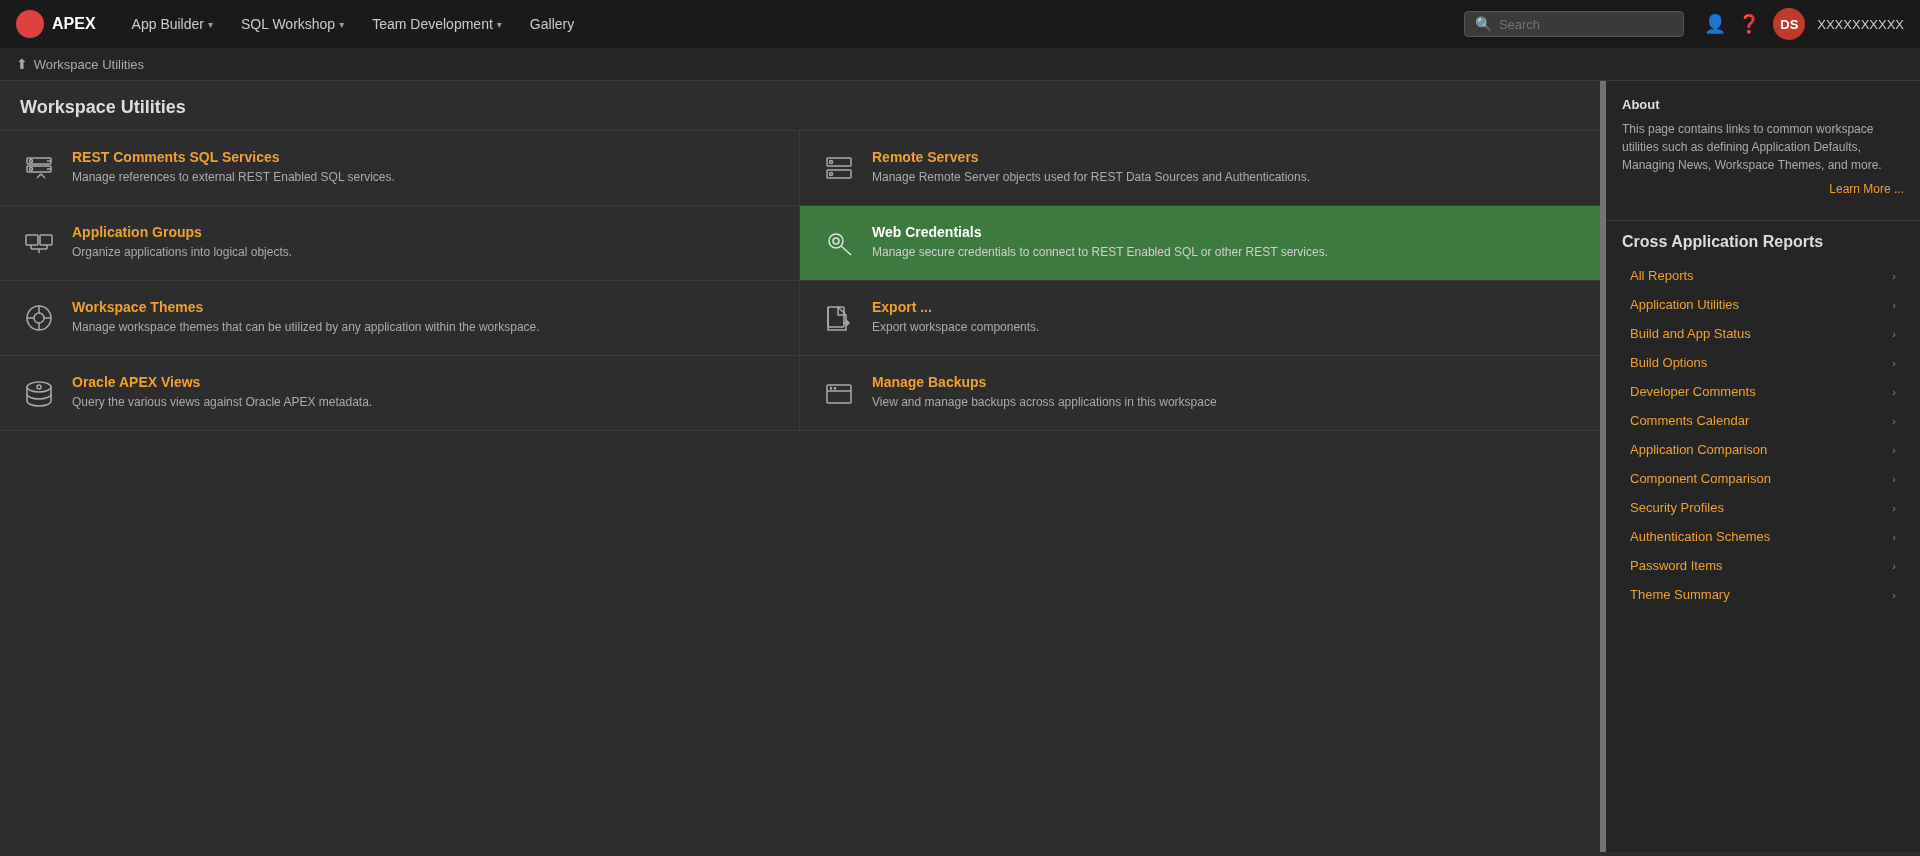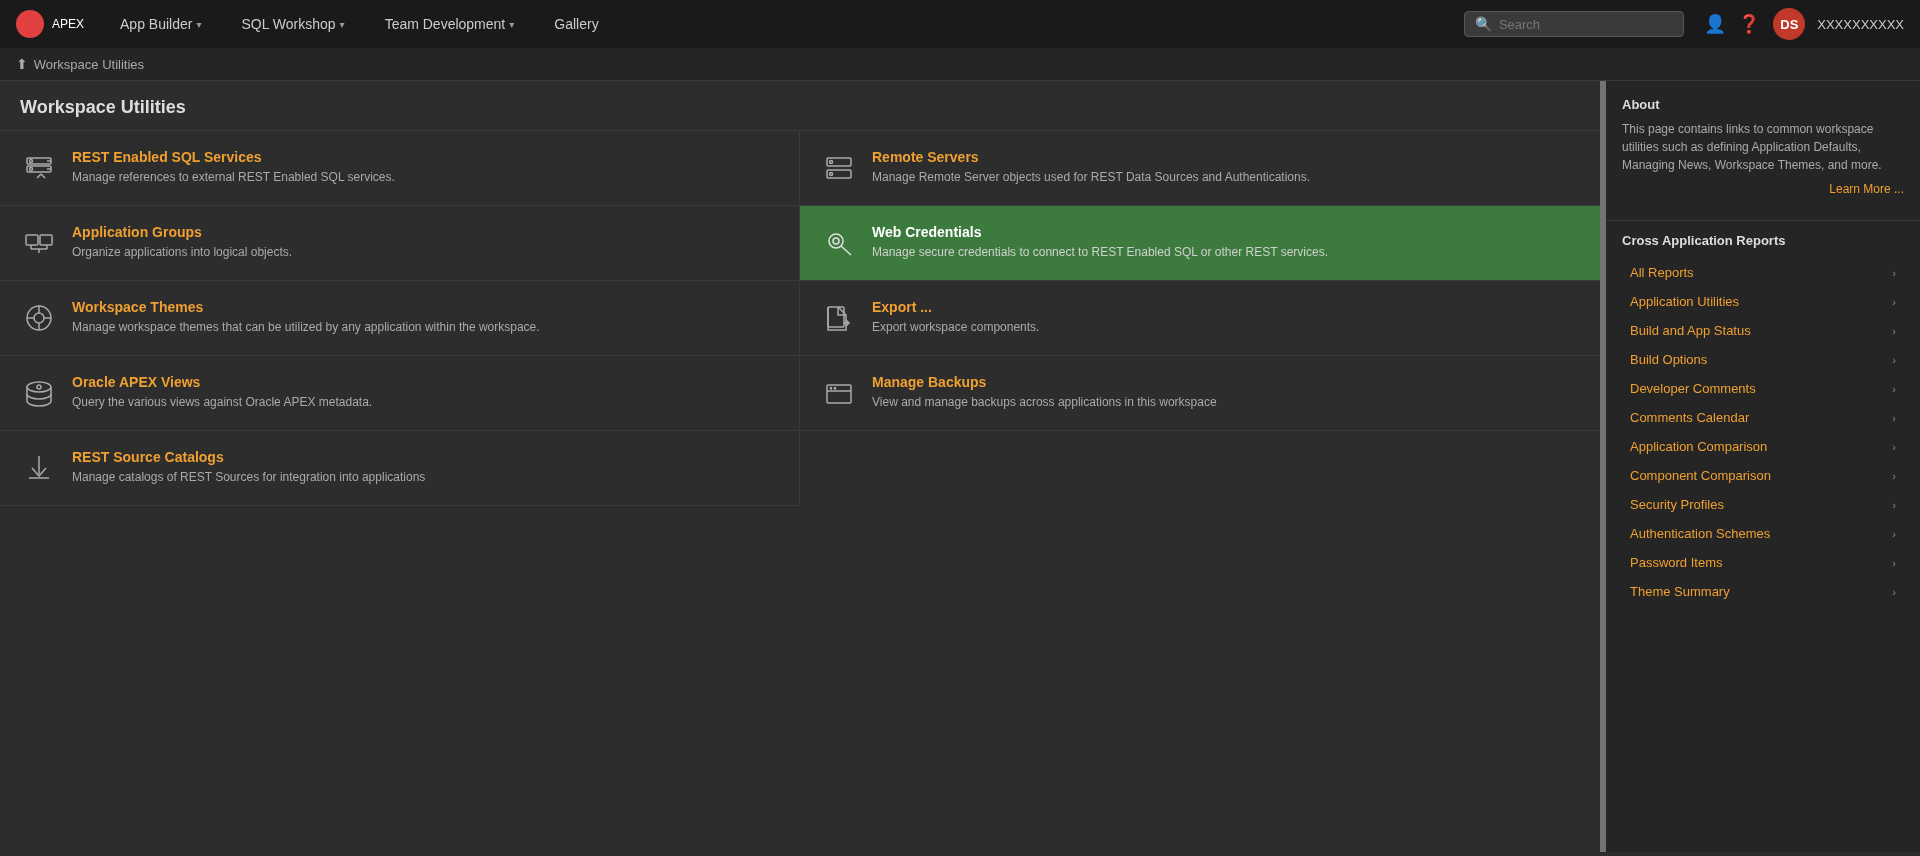--- a/index.html
+++ b/index.html
@@ -22,27 +22,27 @@
       gap: 8px;
     }
     .apex-logo-circle {
       width: 28px; height: 28px;
       background: #e04040;
       border-radius: 50%;
       flex-shrink: 0;
     }
     .apex-logo-text {
       color: #fff;
-      font-weight: 400;
-      font-size: 12px;
+      font-weight: 700;
+      font-size: 16px;
       margin-right: 16px;
     }
     .nav-menu {
       display: flex;
-      gap: 16px;
+      gap: 4px;
       flex: 1;
     }
     .nav-item {
       display: flex;
       align-items: center;
       gap: 4px;
       color: #ccc;
       font-size: 14px;
       padding: 6px 12px;
       border-radius: 4px;
@@ -211,21 +211,21 @@
       display: block;
       text-align: right;
     }
     .panel-divider {
       border: none;
       border-top: 1px solid #3a3a3a;
       margin: 8px 0 12px;
     }
     .cross-app-title {
       color: #ddd;
-      font-size: 13px;
+      font-size: 16px;
       font-weight: 700;
       padding: 0 16px 10px;
     }
     .report-item {
       display: flex;
       align-items: center;
       justify-content: space-between;
       padding: 7px 24px;
       cursor: pointer;
       font-size: 13px;
@@ -290,21 +290,21 @@
             <svg viewBox="0 0 32 32">
               <rect x="4" y="6" width="24" height="6" rx="1"></rect>
               <rect x="4" y="14" width="24" height="6" rx="1"></rect>
               <circle cx="8" cy="9" r="1.5"></circle>
               <circle cx="8" cy="17" r="1.5"></circle>
               <path d="M14 26 L18 22 M22 26 L18 22"></path>
               <path d="M24 9 L28 9 M24 17 L28 17"></path>
             </svg>
           </div>
           <div class="utility-text">
-            <h3>REST Enabled SQL Services</h3>
+            <h3>REST Comments SQL Services</h3>
             <p>Manage references to external REST Enabled SQL services.</p>
           </div>
         </div>
 
         <div class="utility-item">
           <div class="utility-icon">
             <svg viewBox="0 0 32 32">
               <rect x="3" y="8" width="12" height="10" rx="1"></rect>
               <rect x="17" y="8" width="12" height="10" rx="1"></rect>
               <path d="M8 18 L8 22 M24 18 L24 22 M8 22 L24 22 M16 22 L16 26"></path>
@@ -341,32 +341,20 @@
               <path d="M4 17 L4 24 C4 26.76 9.37 29 16 29 C22.63 29 28 26.76 28 24 L28 17"></path>
               <circle cx="16" cy="10" r="2"></circle>
             </svg>
           </div>
           <div class="utility-text">
             <h3>Oracle APEX Views</h3>
             <p>Query the various views against Oracle APEX metadata.</p>
           </div>
         </div>
 
-        <div class="utility-item">
-          <div class="utility-icon">
-            <svg viewBox="0 0 32 32">
-              <path d="M16 4 L16 22 M9 16 L16 24 L23 16"></path>
-              <path d="M6 26 L26 26"></path>
-            </svg>
-          </div>
-          <div class="utility-text">
-            <h3>REST Source Catalogs</h3>
-            <p>Manage catalogs of REST Sources for integration into applications</p>
-          </div>
-        </div>
       </div>
 
       <div class="grid-right">
 
         <div class="utility-item">
           <div class="utility-icon">
             <svg viewBox="0 0 32 32">
               <rect x="4" y="6" width="24" height="8" rx="1"></rect>
               <rect x="4" y="18" width="24" height="8" rx="1"></rect>
               <circle cx="8" cy="10" r="1.5"></circle>

